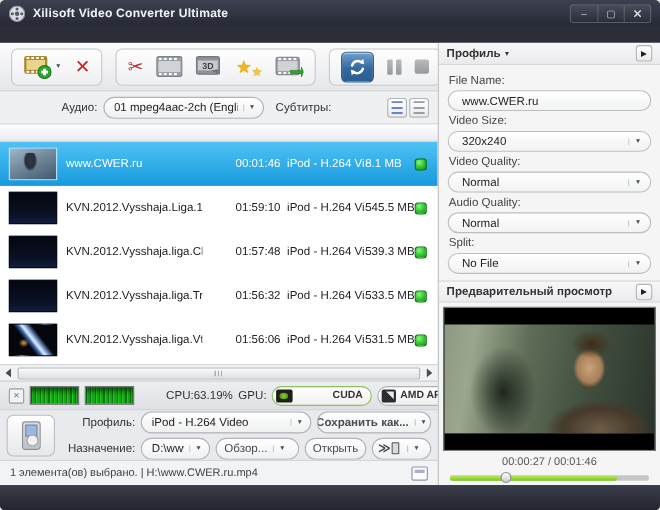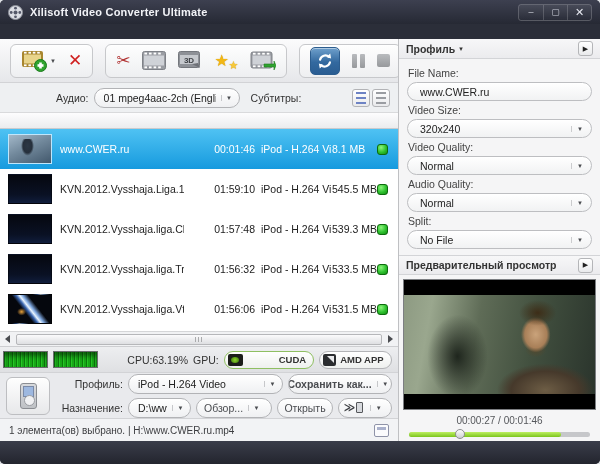--- a/index.html
+++ b/index.html
@@ -95,21 +95,21 @@
     display:flex;align-items:center;padding:1px;}
   .harrow{width:13px;height:11px;display:flex;align-items:center;justify-content:center;flex:none;}
   .tri-l{width:0;height:0;border-right:5px solid #4a4c50;border-top:4px solid transparent;border-bottom:4px solid transparent;}
   .tri-r{width:0;height:0;border-left:5px solid #4a4c50;border-top:4px solid transparent;border-bottom:4px solid transparent;}
   .hthumb{flex:1;height:11px;margin:0 2px;border:1px solid #b6b7ba;border-radius:2px;
     background:linear-gradient(#fbfbfc,#dedfe2);display:flex;align-items:center;justify-content:center;}
   .grip{width:8px;height:5px;background:repeating-linear-gradient(90deg,#aaabad 0 1px,transparent 1px 3px);}
 
   
   .cpubar{position:absolute;top:307px;left:0;right:0;height:26px;background:linear-gradient(#edeef0,#dfe0e3);
-    border-top:1px solid #cdced1;display:flex;align-items:center;padding:0 8px;gap:5px;font-size:10.5px;color:#333;justify-content:center;}
+    border-top:1px solid #cdced1;display:flex;align-items:center;padding:0 8px;gap:5px;font-size:10.5px;color:#333;}
   .mclose{width:14px;height:14px;border:1px solid #9a9b9e;border-radius:2px;background:#f2f3f4;
     display:flex;align-items:center;justify-content:center;font-size:7px;color:#6a6c70;flex:none;}
   .meter{width:45px;height:17px;border:1px solid #6a6c6e;flex:none;
     background:repeating-linear-gradient(90deg,#0c7a0c 0 1px,#25c825 1px 2px,#17a817 2px 4px);
     box-shadow:inset 0 4px 5px rgba(0,20,0,.55);}
   .cputext{margin-left:24px;}
   .gpulabel{margin-left:auto;}
   .gpupill{height:18px;border-radius:9px;display:flex;align-items:center;gap:4px;padding:0 7px 0 3px;
     background:linear-gradient(#fff,#eef0ee);font-size:9.5px;font-weight:bold;color:#333;flex:none;}
   .cudapill{border:1px solid #8fbf62;gap:36px;}

